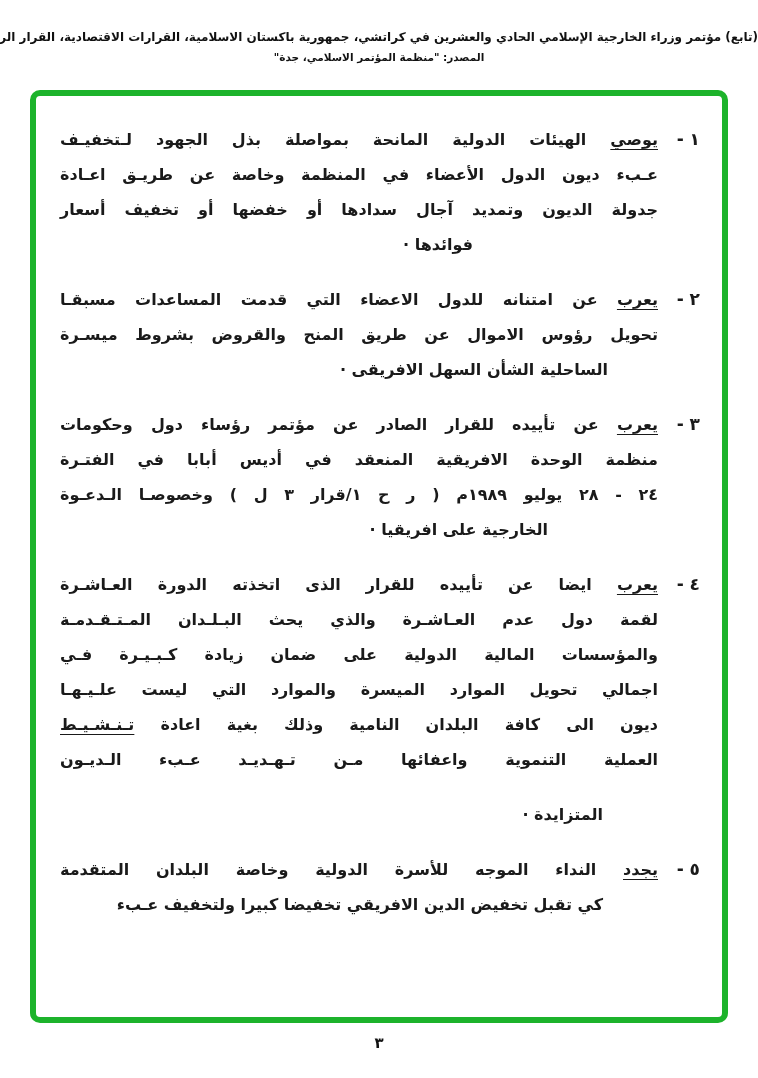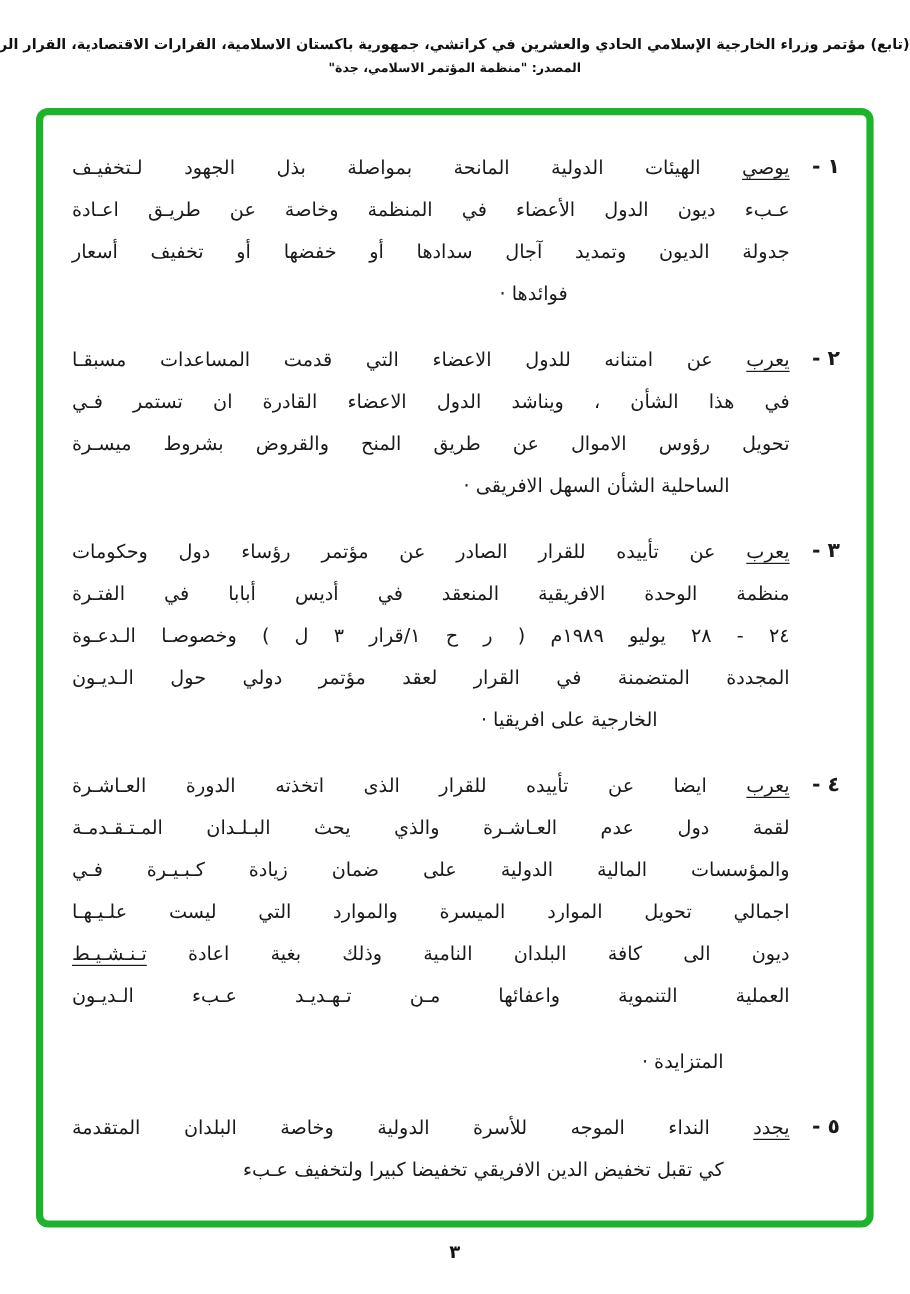--- a/index.html
+++ b/index.html
@@ -21,21 +21,21 @@
     padding:26px 14px 10px 24px;
   }
   .items { direction:rtl; }
   .item { display:flex; column-gap:8px; margin-bottom:20px; }
   .item-num {
     flex:0 0 42px; font-size:17px; font-weight:bold; line-height:35px;
     text-align:right; padding-right:8px; white-space:nowrap;
   }
   .item-body { flex:1; min-width:0; }
   .line {
-    font-size:16px; font-weight:normal; line-height:35px; color:var(--ink);
+    font-size:16px; font-weight:bold; line-height:35px; color:var(--ink);
     direction:rtl;
   }
   .line.stretch { text-align:justify; text-align-last:justify; }
   .line.plain   { text-align:right;   text-align-last:right; }
   .u { text-decoration:underline; text-underline-offset:4px; }
   .page-number {
     position:absolute; top:1034px; left:0; right:0;
     text-align:center; font-size:15px; font-weight:bold; color:#111;
   }
 </style>
@@ -57,32 +57,30 @@
             <div class="line stretch"><span class="u">يوصي</span><span> الهيئات الدولية المانحة بمواصلة بذل الجهود لـتخفيـف</span></div>
             <div class="line stretch"><span>عـبء ديون الدول الأعضاء في المنظمة وخاصة عن طريـق اعـادة</span></div>
             <div class="line stretch"><span>جدولة الديون وتمديد آجال سدادها أو خفضها أو تخفيف أسعار</span></div>
             <div class="line plain" style="padding-right: 185px;"><span>فوائدها ·</span></div>
           </div>
         </div>
         <div class="item">
           <div class="item-num">٢ -</div>
           <div class="item-body">
             <div class="line stretch"><span class="u">يعرب</span><span> عن امتنانه للدول الاعضاء التي قدمت المساعدات مسبقـا</span></div>
-            <div class="line stretch"><span>في هذا الشأن ، ويناشد الدول الاعضاء القادرة ان تستمر فـي</span></div>
             <div class="line stretch"><span>تحويل رؤوس الاموال عن طريق المنح والقروض بشروط ميسـرة</span></div>
             <div class="line plain" style="padding-right: 50px;"><span>الساحلية الشأن السهل الافريقى ·</span></div>
           </div>
         </div>
         <div class="item">
           <div class="item-num">٣ -</div>
           <div class="item-body">
             <div class="line stretch"><span class="u">يعرب</span><span> عن تأييده للقرار الصادر عن مؤتمر رؤساء دول وحكومات</span></div>
             <div class="line stretch"><span>منظمة الوحدة الافريقية المنعقد في أديس أبابا في الفتـرة</span></div>
             <div class="line stretch"><span>٢٤ - ٢٨ يوليو ١٩٨٩م ( ر ح ١/قرار ٣ ل ) وخصوصـا الـدعـوة</span></div>
-            <div class="line stretch"><span>المجددة المتضمنة في القرار لعقد مؤتمر دولي حول الـديـون</span></div>
             <div class="line plain" style="padding-right: 110px; text-align: center;"><span>الخارجية على افريقيا ·</span></div>
           </div>
         </div>
         <div class="item">
           <div class="item-num">٤ -</div>
           <div class="item-body">
             <div class="line stretch"><span class="u">يعرب</span><span> ايضا عن تأييده للقرار الذى اتخذته الدورة العـاشـرة</span></div>
             <div class="line stretch"><span>لقمة دول عدم العـاشـرة والذي يحث البـلـدان المـتـقـدمـة</span></div>
             <div class="line stretch"><span>والمؤسسات المالية الدولية على ضمان زيادة كـبـيـرة فـي</span></div>
             <div class="line stretch"><span>اجمالي تحويل الموارد الميسرة والموارد التي ليست علـيـهـا</span></div>

